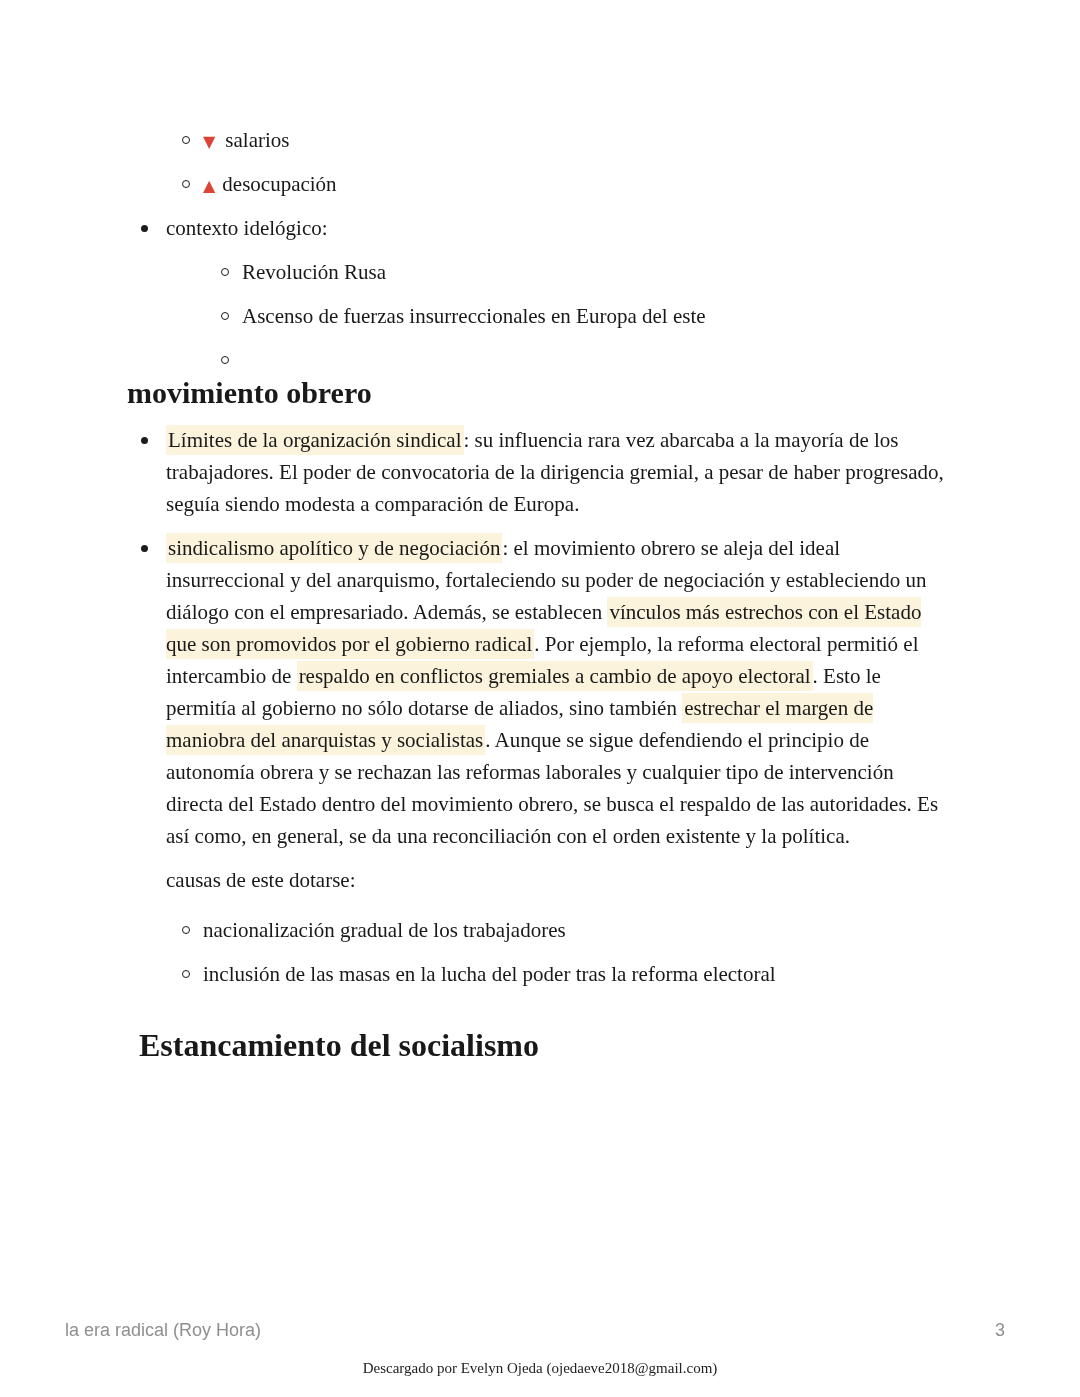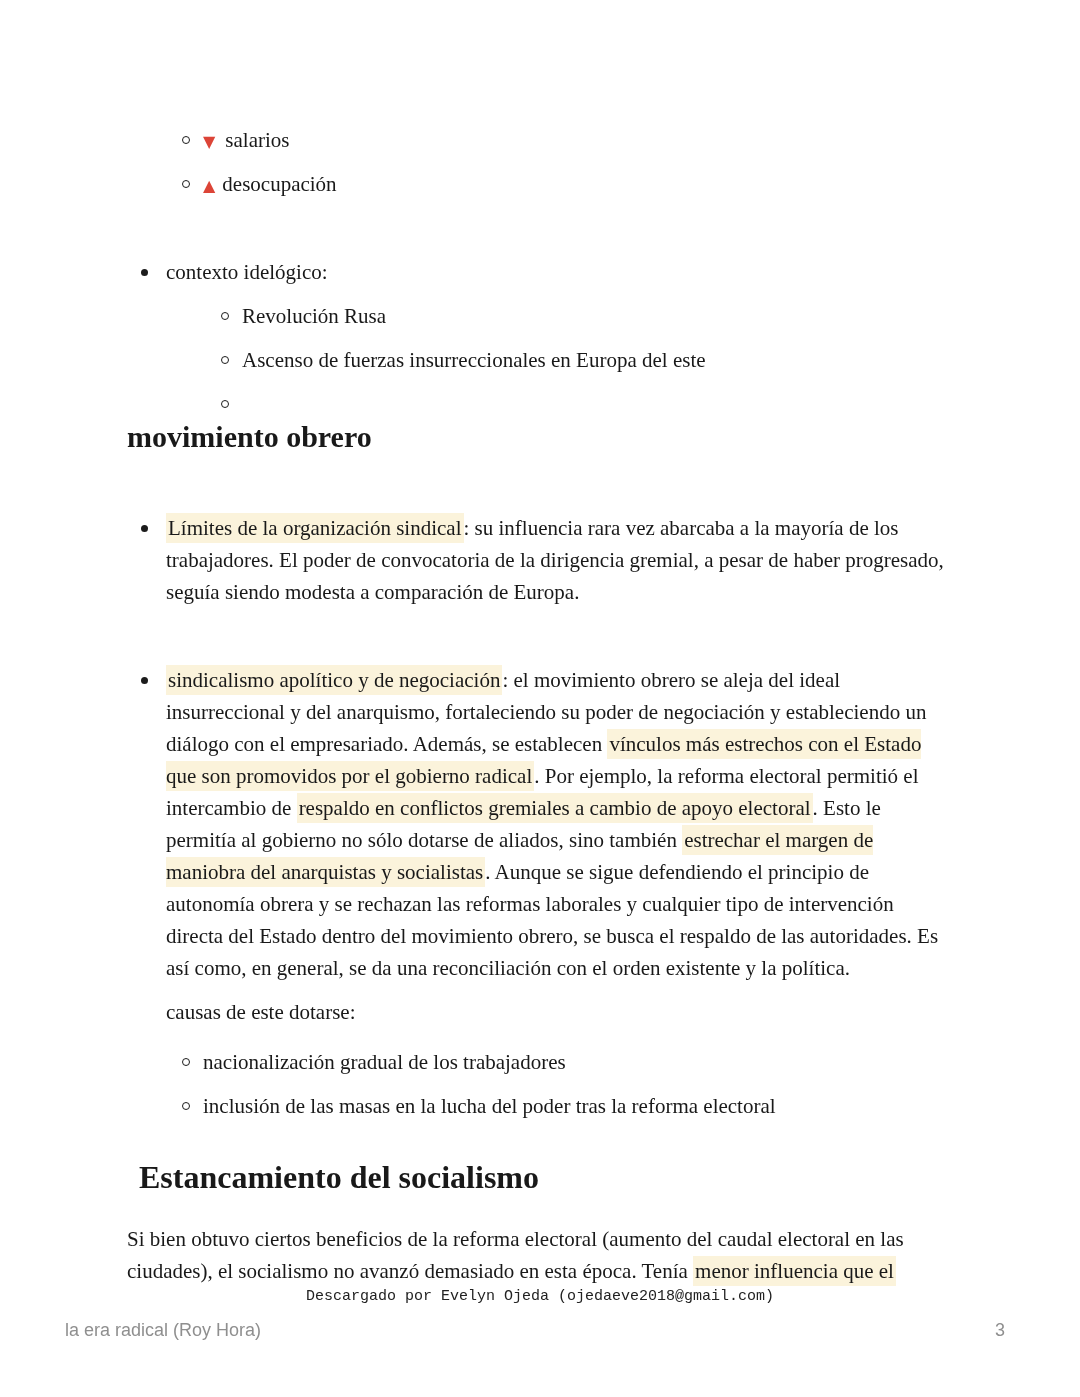--- a/index.html
+++ b/index.html
@@ -16,21 +16,21 @@
     color:var(--text);
   }
   .content{
     position:absolute;top:0;left:0;width:826px;
     padding:124px 127px 0 127px;
     font-size:21px;line-height:32px;
   }
   ul{list-style:none;margin:0;padding:0;}
   li{position:relative;padding-bottom:12px;}
   
-  .lv1 > li{padding-left:39px;margin-top:44px;}
+  .lv1 > li{padding-left:39px;}
   .disc{
     position:absolute;left:14px;top:13px;width:7px;height:7px;
     border-radius:50%;background:#1c1c1c;
   }
   
   .lv2 > li{padding-left:76px;}
   .ring{
     position:absolute;left:55px;top:12px;width:6px;height:6px;
     border:1.8px solid #1c1c1c;border-radius:50%;background:transparent;
   }
@@ -52,22 +52,22 @@
   .para{margin:0;padding:0 0 12px 0;}
   .para-indent{margin:0;padding:0 0 12px 39px;}
   .hl{background:var(--hl);padding:3px 2px;}
   .footer-row{
     position:absolute;left:65px;right:75px;top:1320px;height:22px;
     display:flex;justify-content:space-between;align-items:baseline;
     font-family:"Liberation Sans","DejaVu Sans",sans-serif;
     font-size:18px;color:var(--footer-gray);
   }
   .watermark{
-    position:absolute;left:0;right:0;top:1288px;text-align:center;
-    font-family:Liberation Mono, monospace;
+    position:absolute;left:0;right:0;top:1360px;text-align:center;
+    font-family:Liberation Serif, serif;
     font-size:15px;color:var(--watermark);
   }
 </style>
 </head>
 <body>
 
 <div class="content">
 
   <ul class="lv2">
     <li>
@@ -121,21 +121,20 @@
       <span>nacionalización gradual de los trabajadores</span>
     </li>
     <li>
       <span class="ring"></span>
       <span>inclusión de las masas en la lucha del poder tras la reforma electoral</span>
     </li>
   </ul>
 
   <h1 class="h-big">Estancamiento del socialismo</h1>
 
-  <p class="para"><span>Si bien obtuvo ciertos beneficios de la reforma electoral (aumento del caudal electoral en las ciudades), el socialismo no avanzó demasiado en esta época. Tenía </span><span class="hl">menor influencia que el</span></p>
 
 </div>
 
 <div class="footer-row">
   <span>la era radical (Roy Hora)</span>
   <span>3</span>
 </div>
 <div class="watermark">Descargado por Evelyn Ojeda (ojedaeve2018@gmail.com)</div>
 
 </body></html>

